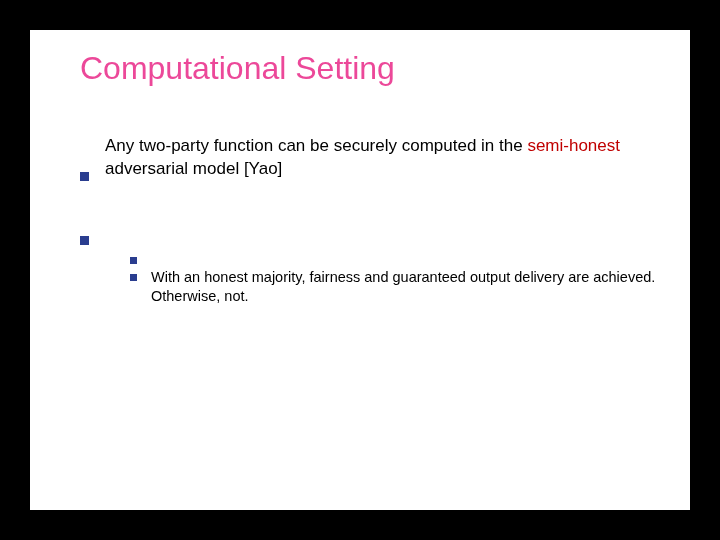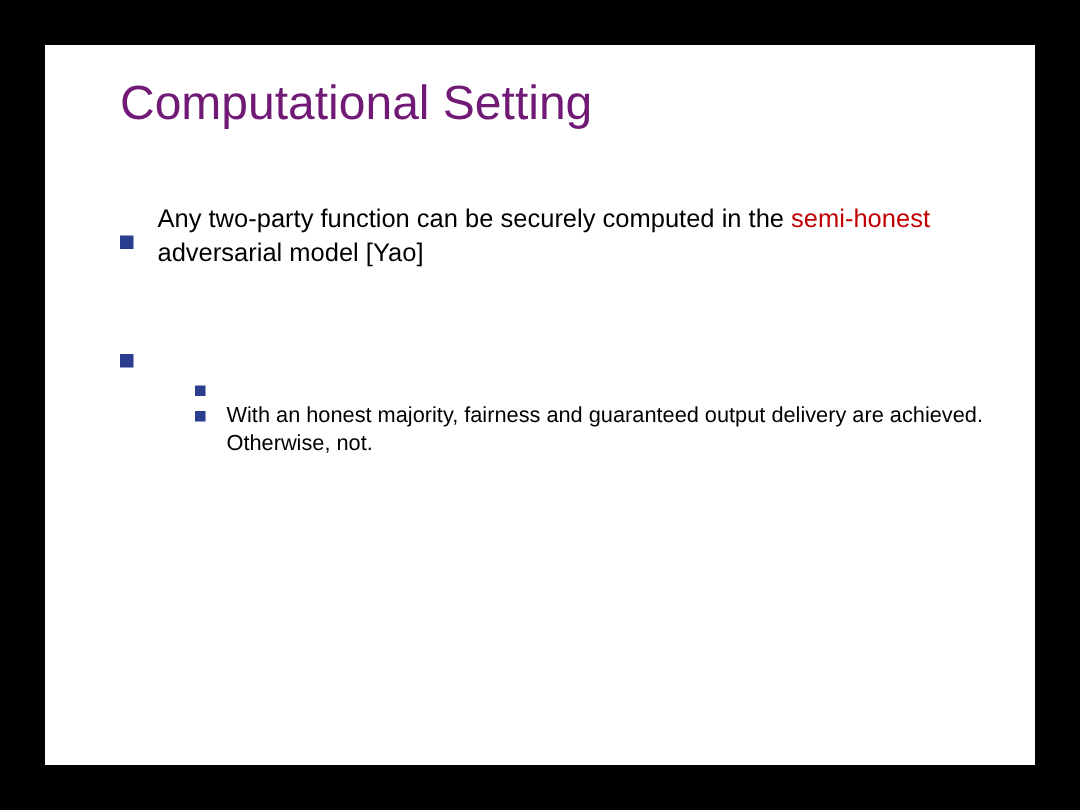--- a/index.html
+++ b/index.html
@@ -16,30 +16,30 @@
     top: 30px;
     width: 660px;
     height: 480px;
     background: #fff;
     box-shadow: 0 0 10px rgba(0,0,0,0.5);
     padding: 20px 30px 20px 50px;
   }
   .title {
     font-size: 32px;
     font-weight: 400;
-    color: #701a75;
+    color: #ec4899;
     margin-bottom: 28px;
     font-family: Verdana, Geneva, sans-serif;
   }
   .bullet-list {
     list-style: none;
   }
   .bullet-item {
     display: flex;
-    align-items: center;
+    align-items: flex-end;
     margin-bottom: 18px;
     margin-top: 48px;
   }
   .bullet-marker {
     width: 9px;
     height: 9px;
     background: #2a3d8f;
     flex-shrink: 0;
     margin-top: 7px;
     margin-right: 16px;

